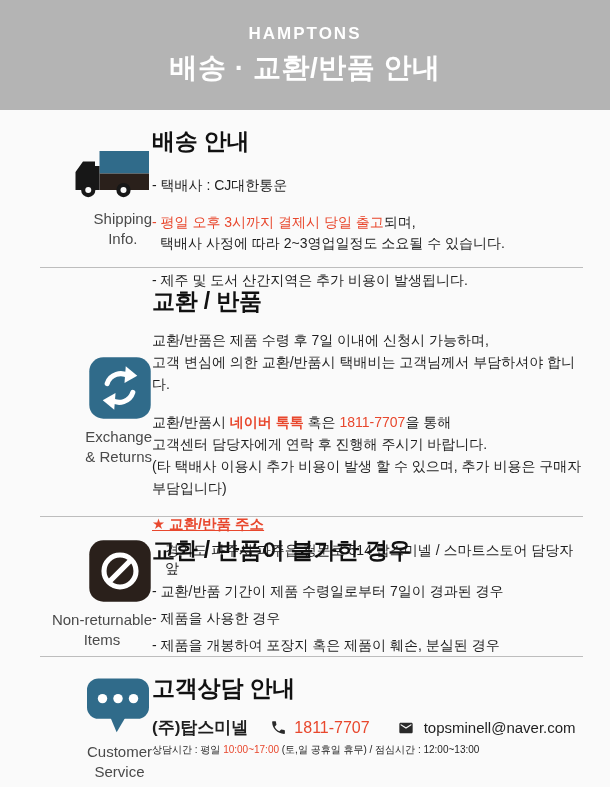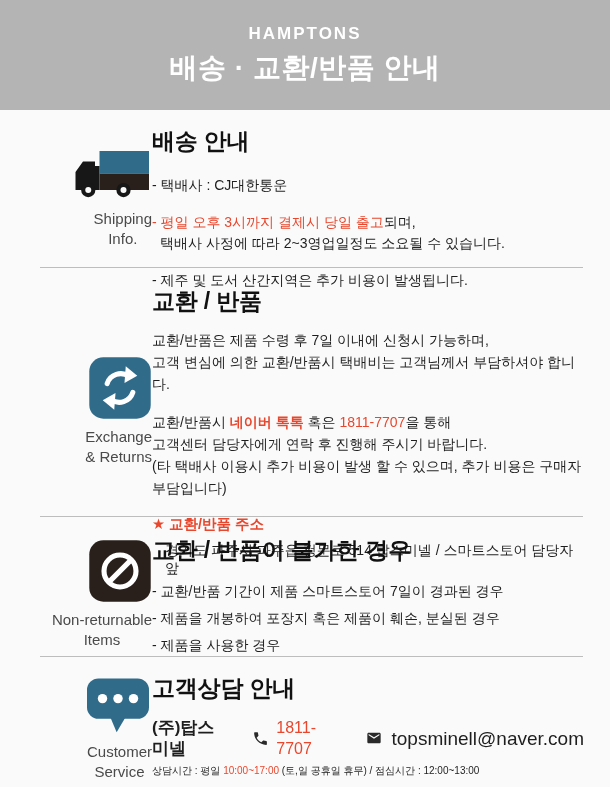--- a/index.html
+++ b/index.html
@@ -30,30 +30,30 @@
 
   .h{font-size:23px;font-weight:800;margin:0;color:#111;letter-spacing:-.2px;}
   .ln{font-size:14px;font-weight:500;line-height:21px;margin:0;}
   .mt18{margin-top:18px;} .mt14{margin-top:12px;} .mt12{margin-top:16px;}
   .lh22{line-height:22px;}
   .items .ln{line-height:27px;}
   .red{color:var(--red,#e8472d);}
   .bold{font-weight:700;}
   .ind{padding-left:8px;}
   .addr{padding-left:13px;font-size:14px;font-weight:500;margin:8px 0 0 0;}
-  .addr-head{margin:16px 0 0 0;font-size:14.5px;font-weight:700;}
+  .addr-head{margin:16px 0 0 0;font-size:14.5px;font-weight:700;text-decoration:underline;}
 
   .cap{margin-top:7px;text-align:center;font-size:15px;line-height:20px;color:var(--caption,#4a4a4a);}
   .icon{display:block;line-height:0;}
 
   
   .contact{display:flex;align-items:center;margin-top:13px;}
   .company{font-size:17px;font-weight:700;}
   .phone{font-size:16px;margin-left:7px;}
-  .email{font-size:19px;margin-left:8px;}
+  .email{font-size:15px;margin-left:8px;}
   .cicon{display:inline-flex;line-height:0;}
   .cicon.ph{margin-left:22px;}
   .cicon.ml{margin-left:26px;}
   .hours{font-size:10px;margin-top:1px;}
 </style>
 </head>
 <body>
 
 <div class="page">
 
@@ -126,23 +126,23 @@
           <line x1="33" y1="67" x2="67" y2="33" stroke="#fff" stroke-width="8"></line>
         </svg>
       </span>
       <div class="cap">
         <div>Non-returnable</div>
         <div>Items</div>
       </div>
     </div>
     <div class="content items">
       <h2 class="h">교환 / 반품이 불가한 경우</h2>
-      <p class="ln mt14">- 교환/반품 기간이 제품 스마트스토어 7일이 경과된 경우</p>
+      <p class="ln mt14">- 교환/반품 기간이 제품 수령일로부터 7일이 경과된 경우</p>
+      <p class="ln">- 제품을 사용한 경우</p>
       <p class="ln">- 제품을 개봉하여 포장지 혹은 제품이 훼손, 분실된 경우</p>
-      <p class="ln">- 제품을 사용한 경우</p>
     </div>
   </section>
 
   <div class="divider"></div>
 
   <section class="sec sec4">
     <div class="left">
       <span class="icon">
         <svg viewBox="0 0 100 92" width="68" height="62">
           <rect x="4" y="8" width="92" height="60" rx="17" fill="var(--teal)"></rect>

